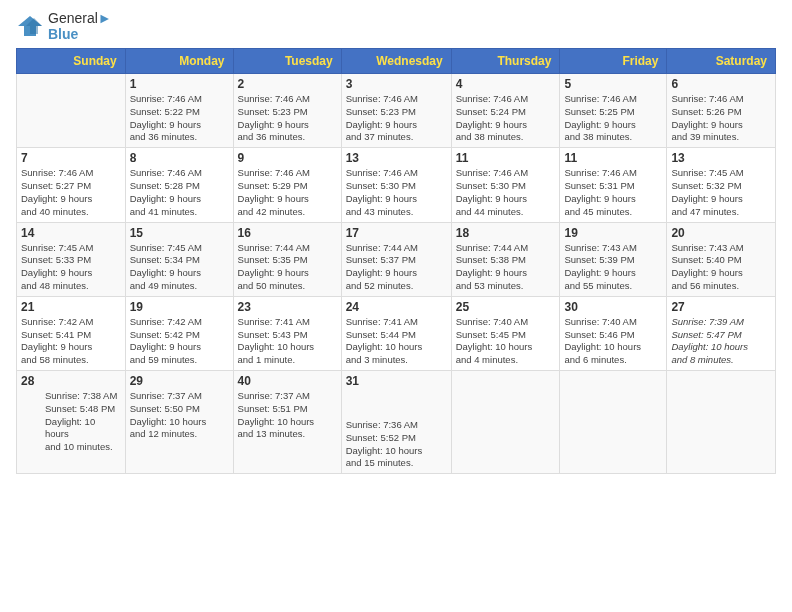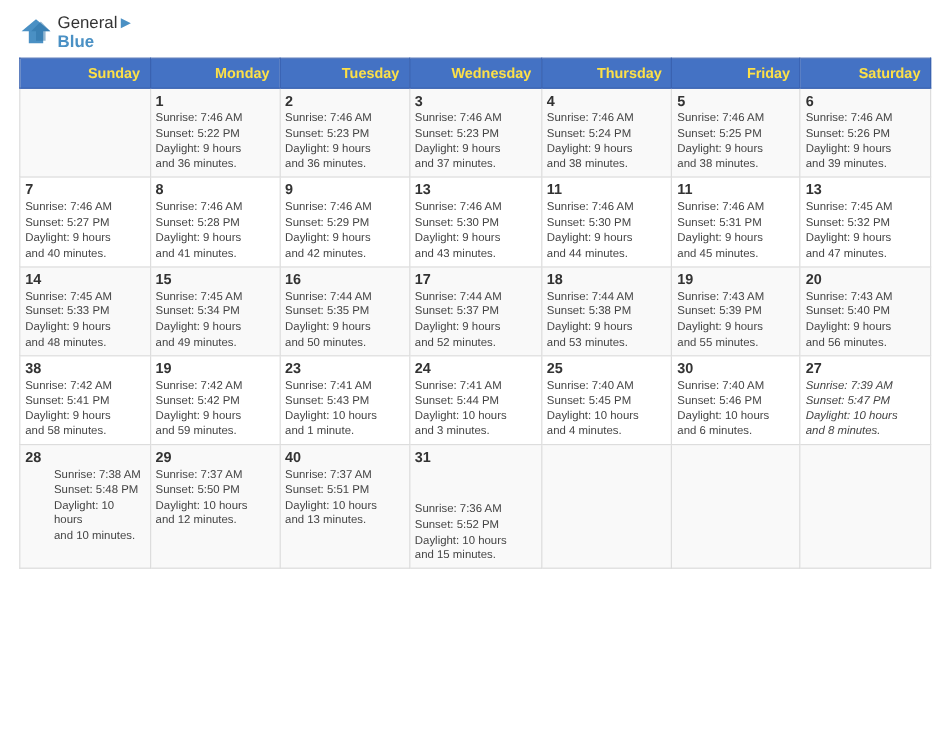--- a/index.html
+++ b/index.html
@@ -265,21 +265,21 @@
           <td>
             <span class="day-num">20</span>
             <div class="day-info" style="white-space: pre-line;">Sunrise: 7:43 AM
 Sunset: 5:40 PM
 Daylight: 9 hours
 and 56 minutes.</div>
           </td>
         </tr>
         <tr>
           <td>
-            <span class="day-num">38</span>
+            <span class="day-num">21</span>
             <div class="day-info" style="white-space: pre-line;">Sunrise: 7:42 AM
 Sunset: 5:41 PM
 Daylight: 9 hours
 and 58 minutes.</div>
           </td>
           <td>
             <span class="day-num">19</span>
             <div class="day-info" style="white-space: pre-line;">Sunrise: 7:42 AM
 Sunset: 5:42 PM
 Daylight: 9 hours

